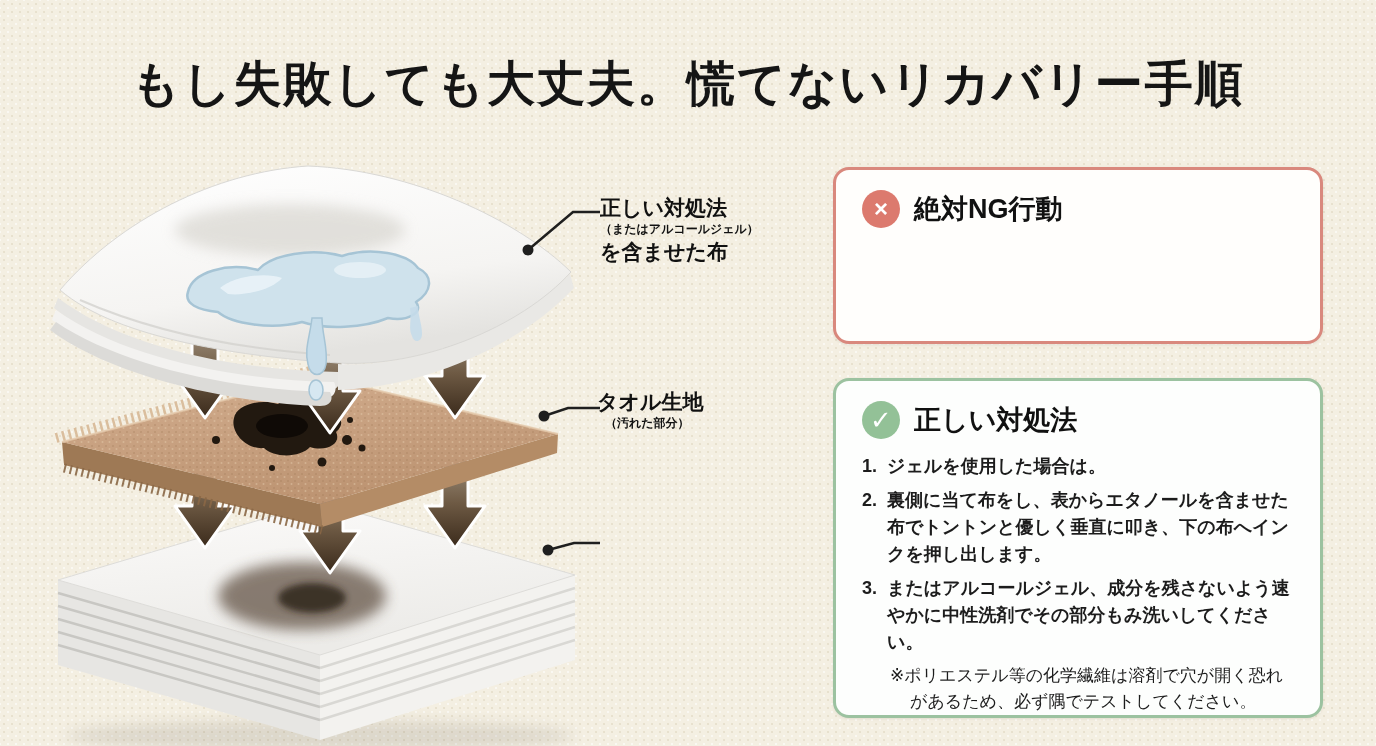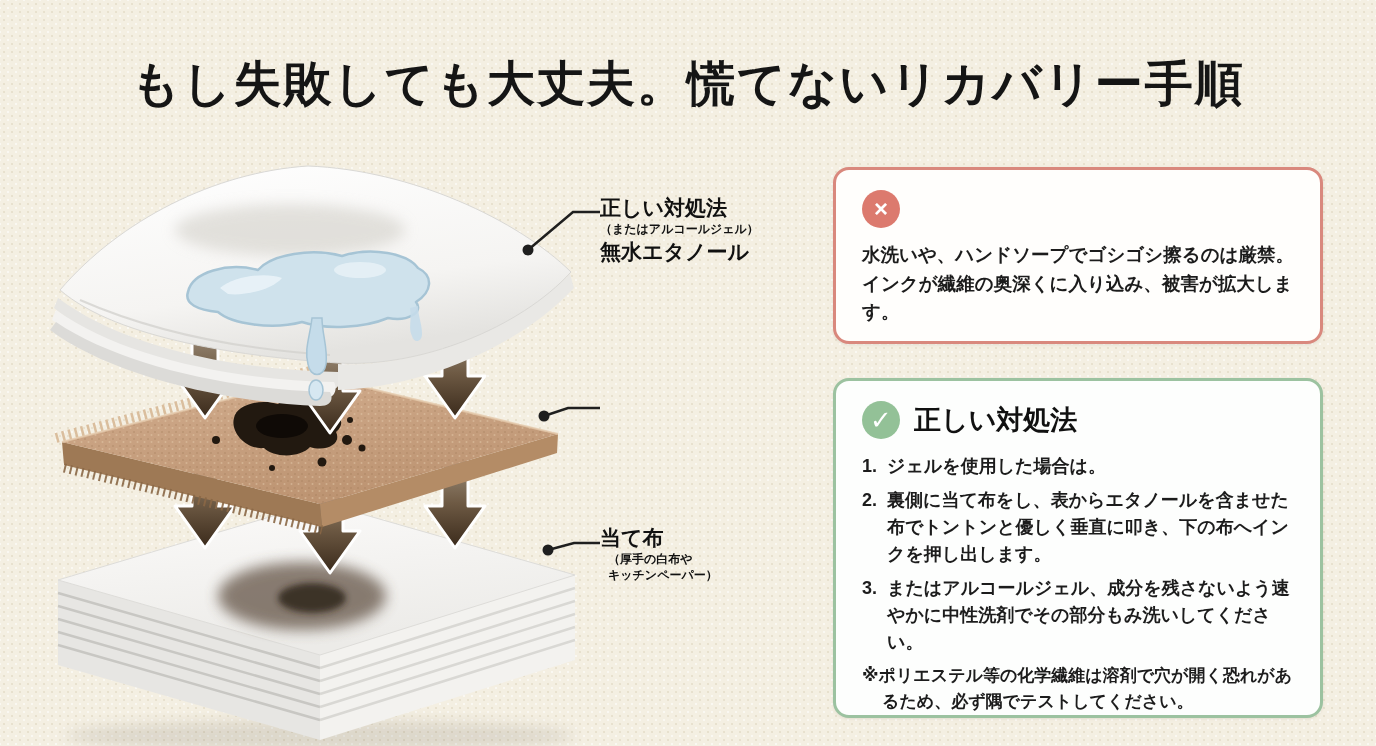--- a/index.html
+++ b/index.html
@@ -47,22 +47,22 @@
     color:#ffffff;font-weight:900;font-size:24px;line-height:1;
   }
   .icon-ng{background:#dc7a6e;}
   .icon-ok{background:#93c197;font-size:26px;}
   .panel-title{font-size:27px;font-weight:800;color:#111;}
   .panel-body{margin-top:13px;font-size:18.5px;line-height:1.55;font-weight:600;color:#1c1c1c;}
   .steps{list-style:none;margin:14px 0 0 0;padding:0;}
   .step{display:grid;grid-template-columns:25px 1fr;font-size:18px;line-height:1.5;
         font-weight:600;color:#1c1c1c;margin-bottom:7px;}
   .step .num{text-align:left;}
-  .note{margin-top:4px;font-size:17px;line-height:1.5;font-weight:700;color:#1c1c1c;
-        padding-left:20px;text-indent:-20px;}
+  .note{margin-top:4px;font-size:17px;line-height:1.5;font-weight:400;color:#1c1c1c;
+        padding-left:20px;text-indent:-20px;margin-left:28px;}
 </style>
 </head>
 <body>
 
 <div class="page">
 
   <h1 class="title">もし失敗しても大丈夫。慌てないリカバリー手順</h1>
 
   <svg class="illustration" viewBox="0 0 810 596">
     <defs>
@@ -167,33 +167,32 @@
       <path d="M528,400 L554,393 L580,393"></path>
     </g>
     <circle cx="508" cy="100" r="5.5" fill="#1f1f1f"></circle>
     <circle cx="524" cy="266" r="5.5" fill="#1f1f1f"></circle>
     <circle cx="528" cy="400" r="5.5" fill="#1f1f1f"></circle>
   </svg>
 
   <div class="layer-label label1">
     <div class="l-main">正しい対処法</div>
     <div class="l-sub">（またはアルコールジェル）</div>
-    <div class="l-main">無水エタノール</div>
+    <div class="l-main">を含ませた布</div>
   </div>
-  <div class="layer-label label3">
-    <div class="l-main">当て布</div>
-    <div class="l-sub">（厚手の白布や</div>
-    <div class="l-sub">キッチンペーパー）</div>
+  <div class="layer-label label2">
+    <div class="l-main">タオル生地</div>
+    <div class="l-sub">（汚れた部分）</div>
   </div>
 
   <aside class="panel panel-ng">
     <div class="panel-head">
       <span class="icon-circle icon-ng">×</span>
+      <span class="panel-title">絶対NG行動</span>
     </div>
-    <div class="panel-body">水洗いや、ハンドソープでゴシゴシ擦るのは厳禁。インクが繊維の奥深くに入り込み、被害が拡大します。</div>
   </aside>
 
   <aside class="panel panel-ok">
     <div class="panel-head">
       <span class="icon-circle icon-ok">✓</span>
       <span class="panel-title">正しい対処法</span>
     </div>
     <ol class="steps">
       <li class="step">
         <span class="num">1.</span>

